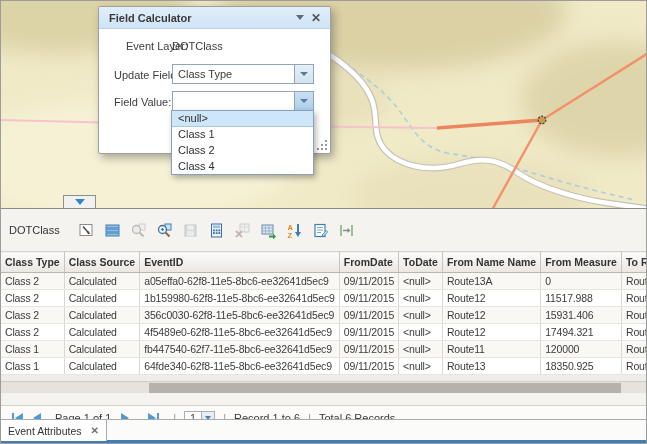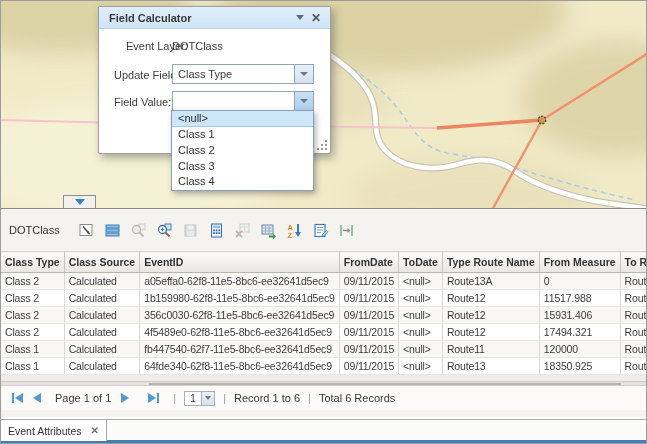--- a/index.html
+++ b/index.html
@@ -68,21 +68,21 @@
   }
   table.attr td{
     height:17px;border-right:1px solid #dbd8d4;border-bottom:1px solid #e8e5e1;
     font-size:10.5px;letter-spacing:-0.15px;color:#3b3b3b;padding:0 4px;
     white-space:nowrap;overflow:hidden;background:#fff;
   }
   table.attr tr:nth-child(odd) td{background:#faf8f5;}
   .hscroll{position:absolute;left:0;top:172px;width:647px;height:12px;background:#e6e3df;border-top:1px solid #cfccc8;}
   .hscroll .thumb{position:absolute;left:148px;top:1px;width:472px;height:10px;background:#b5b2ae;cursor:pointer;}
   .pagination{
-    position:absolute;left:0;top:176px;width:647px;height:25px;background:#fcfbfa;border-top:1px solid #d4d1cd;
+    position:absolute;left:0;top:196px;width:647px;height:25px;background:#fcfbfa;border-top:1px solid #d4d1cd;
     display:flex;align-items:center;padding-left:8px;font-size:11px;color:#3a3a3a;
   }
   .nav-btn{width:16px;height:16px;display:flex;align-items:center;justify-content:center;cursor:pointer;margin-right:4px;}
   .pg-text{margin:0 6px;}
   .sep{color:#9a9a9a;margin:0 8px;}
   .pgnum-box{display:flex;align-items:center;}
   .pgnum{width:18px;height:15px;border:1px solid #a8aeb4;background:#fff;font-size:10px;display:flex;align-items:center;justify-content:center;}
   .pgnum-btn{width:13px;height:15px;border:1px solid #a8aeb4;border-left:none;background:linear-gradient(#e9f0f6,#d5e3ef);display:flex;align-items:center;justify-content:center;cursor:pointer;}
   .pgnum-caret{width:0;height:0;border-left:3px solid transparent;border-right:3px solid transparent;border-top:4px solid #5b7a96;}
   
@@ -165,21 +165,20 @@
       <i style="right:0;top:8px;"></i>
         <i style="right:4px;top:8px;"></i>
         <i style="right:8px;top:8px;"></i>
     </div>
   </div>
 
   <div class="dropdown-list" id="dropdown-list">
       <div class="opt hl">&lt;null&gt;</div>
       <div class="opt">Class 1</div>
       <div class="opt">Class 2</div>
-      <div class="opt">Class 3</div>
       <div class="opt">Class 4</div>
     </div>
 
   <div class="table-panel">
     <div class="toolbar">
       <span class="layer-label">DOTClass</span>
       <span id="toolbar-icons" style="display:flex;align-items:center;">
           <span class="tool">
             <svg width="17" height="17" viewBox="0 0 17 17">
               <rect x="2" y="2.5" width="12" height="11" fill="#fff" stroke="#8a8a8a"></rect>
@@ -282,21 +281,21 @@
             <col style="width: 82px;">
             <col style="width: 80px;">
           </colgroup>
           <thead>
             <tr>
               <th>Class Type</th>
               <th>Class Source</th>
               <th>EventID</th>
               <th>FromDate</th>
               <th>ToDate</th>
-              <th>Type Route Name</th>
+              <th>From Name Name</th>
               <th>From Measure</th>
               <th>To Route Name</th>
             </tr>
           </thead>
           <tbody>
             <tr>
               <td>Class 2</td>
               <td>Calculated</td>
               <td>a05effa0-62f8-11e5-8bc6-ee32641d5ec9</td>
               <td>09/11/2015</td>

